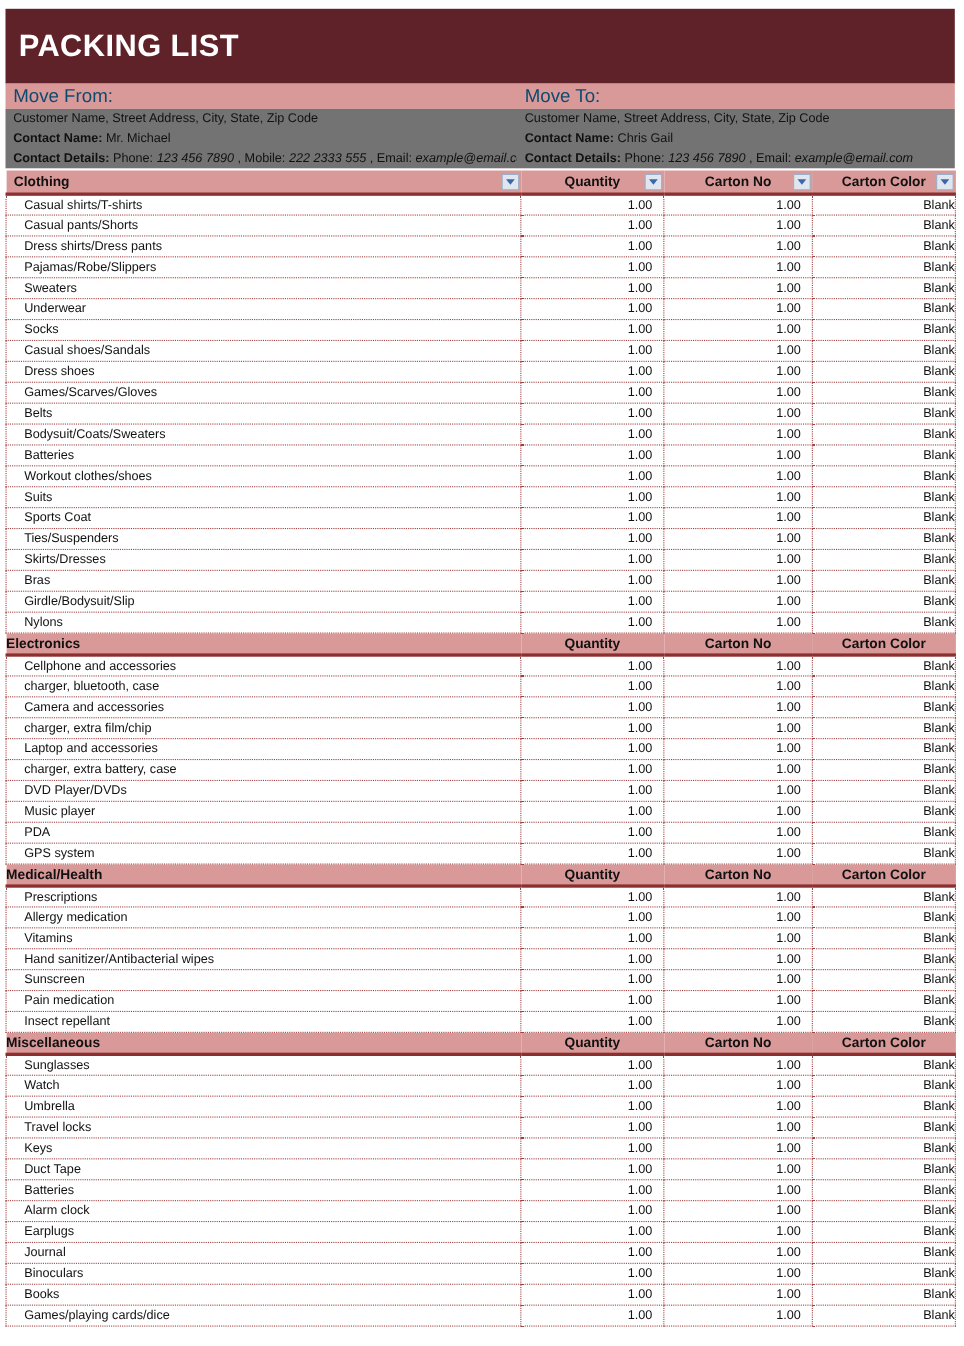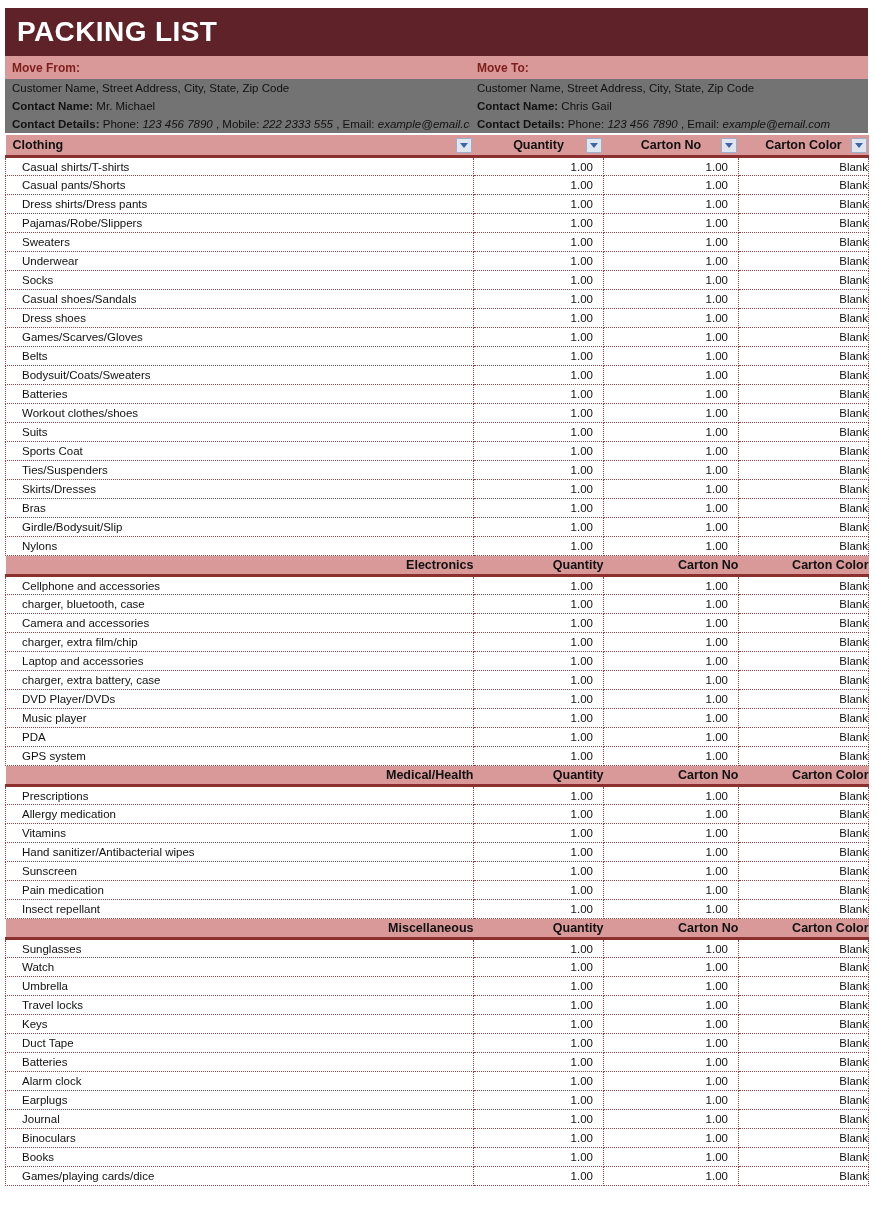--- a/index.html
+++ b/index.html
@@ -13,43 +13,43 @@
   .sheet {
     width: 876px; height: 1224px;
     position: relative;
     background: #ffffff;
     padding: 8px 8px 0 5px;
   }
 
   
   .title-band {
     background: #5E2228;
-    height: 48px;
+    height: 68px;
     display: flex;
     align-items: center;
     padding-left: 12px;
   }
   .title-text {
     color: #ffffff;
     font-size: 28px;
     font-weight: bold;
     letter-spacing: 0.4px;
     line-height: 1;
   }
 
   
   .addr-band {
     background: #D99999;
     height: 23px;
     display: flex;
   }
   .addr-band .cell {
-    font-size: 12px;
-    font-weight: bold;
-    color: #7f1d1d;
+    font-size: 17px;
+    font-weight: normal;
+    color: #0c4a6e;
     display: flex;
     align-items: center;
     padding-left: 7px;
   }
   .col-left  { width: 465px; flex: 0 0 465px; overflow: hidden; }
   .col-right { width: 398px; flex: 0 0 398px; overflow: hidden; }
 
   .addr-body { display: flex; background: #737373; }
   .addr-col {
     padding-left: 7px;
@@ -84,21 +84,20 @@
   
   tr.section-row td {
     background: #D99999;
     border-bottom: 3px solid #8C2F2F;
     height: 20px;
     font-size: 12.5px;
     font-weight: bold;
     color: #111111;
     padding: 0;
     vertical-align: middle;
-    text-align: right;
   }
   td.sec-name { padding-left: 7px; text-align: left; }
   td.sec-col  { text-align: center; }
 
   
   .hdr-inner {
     display: flex;
     align-items: center;
     height: 20px;
   }

